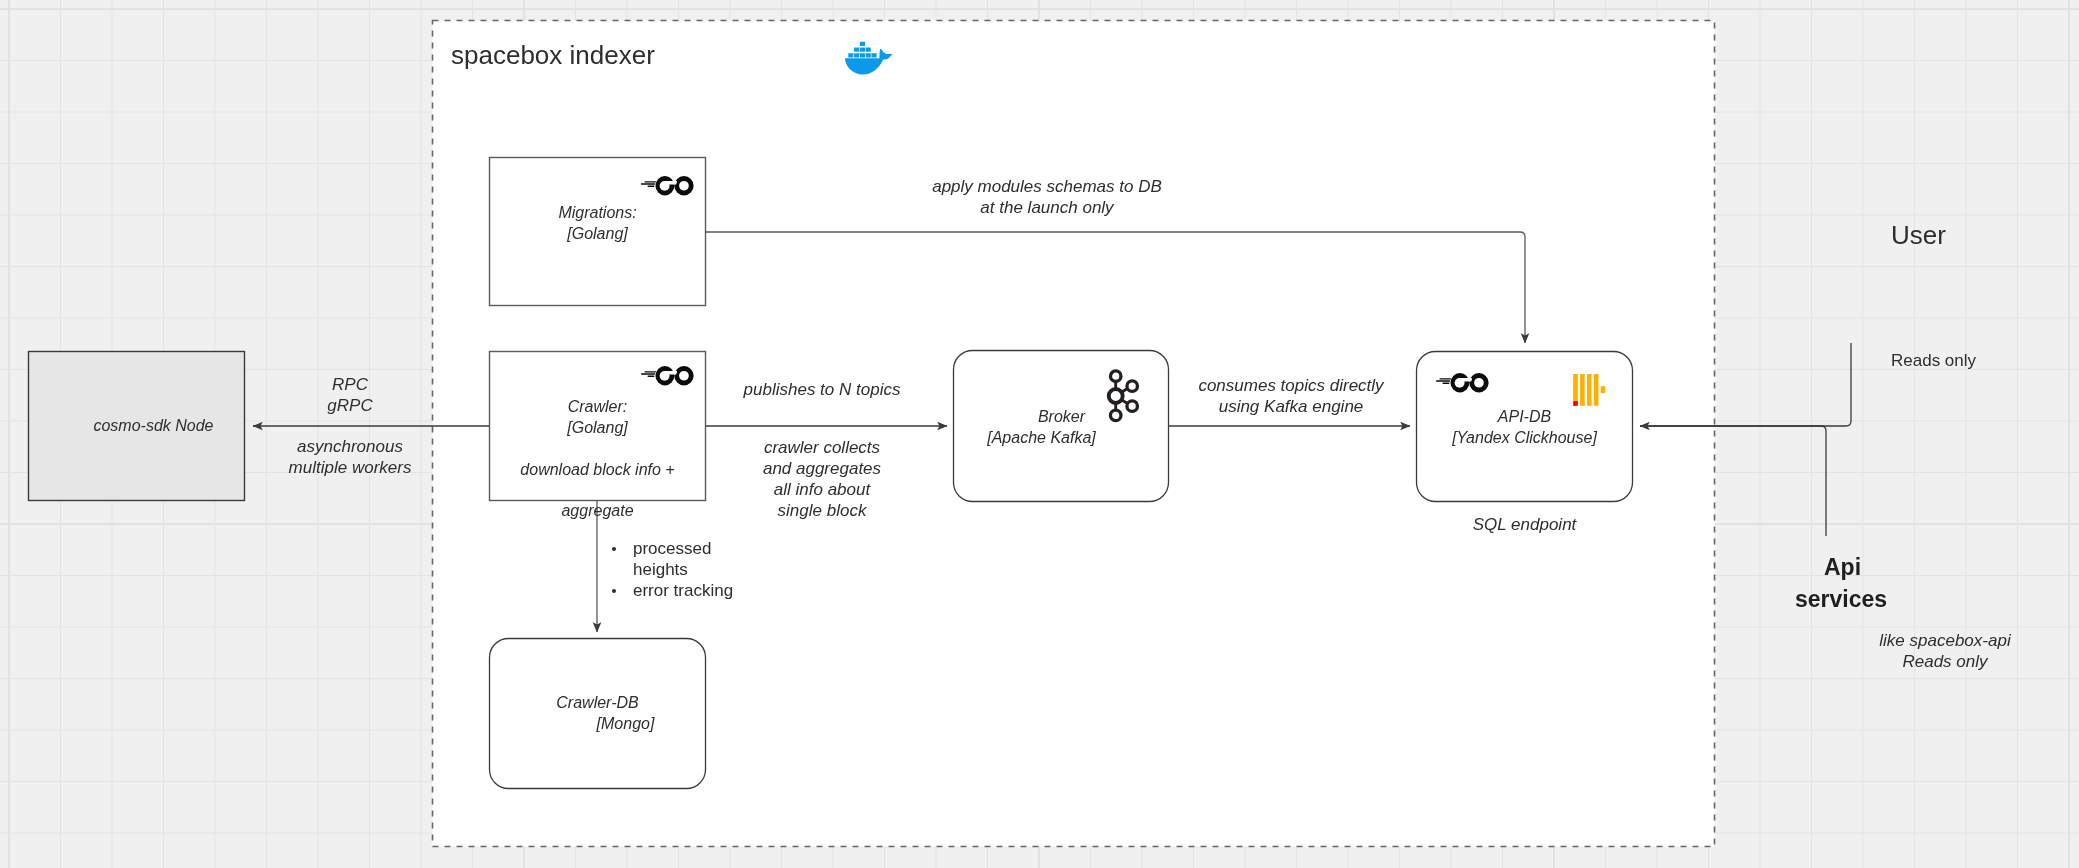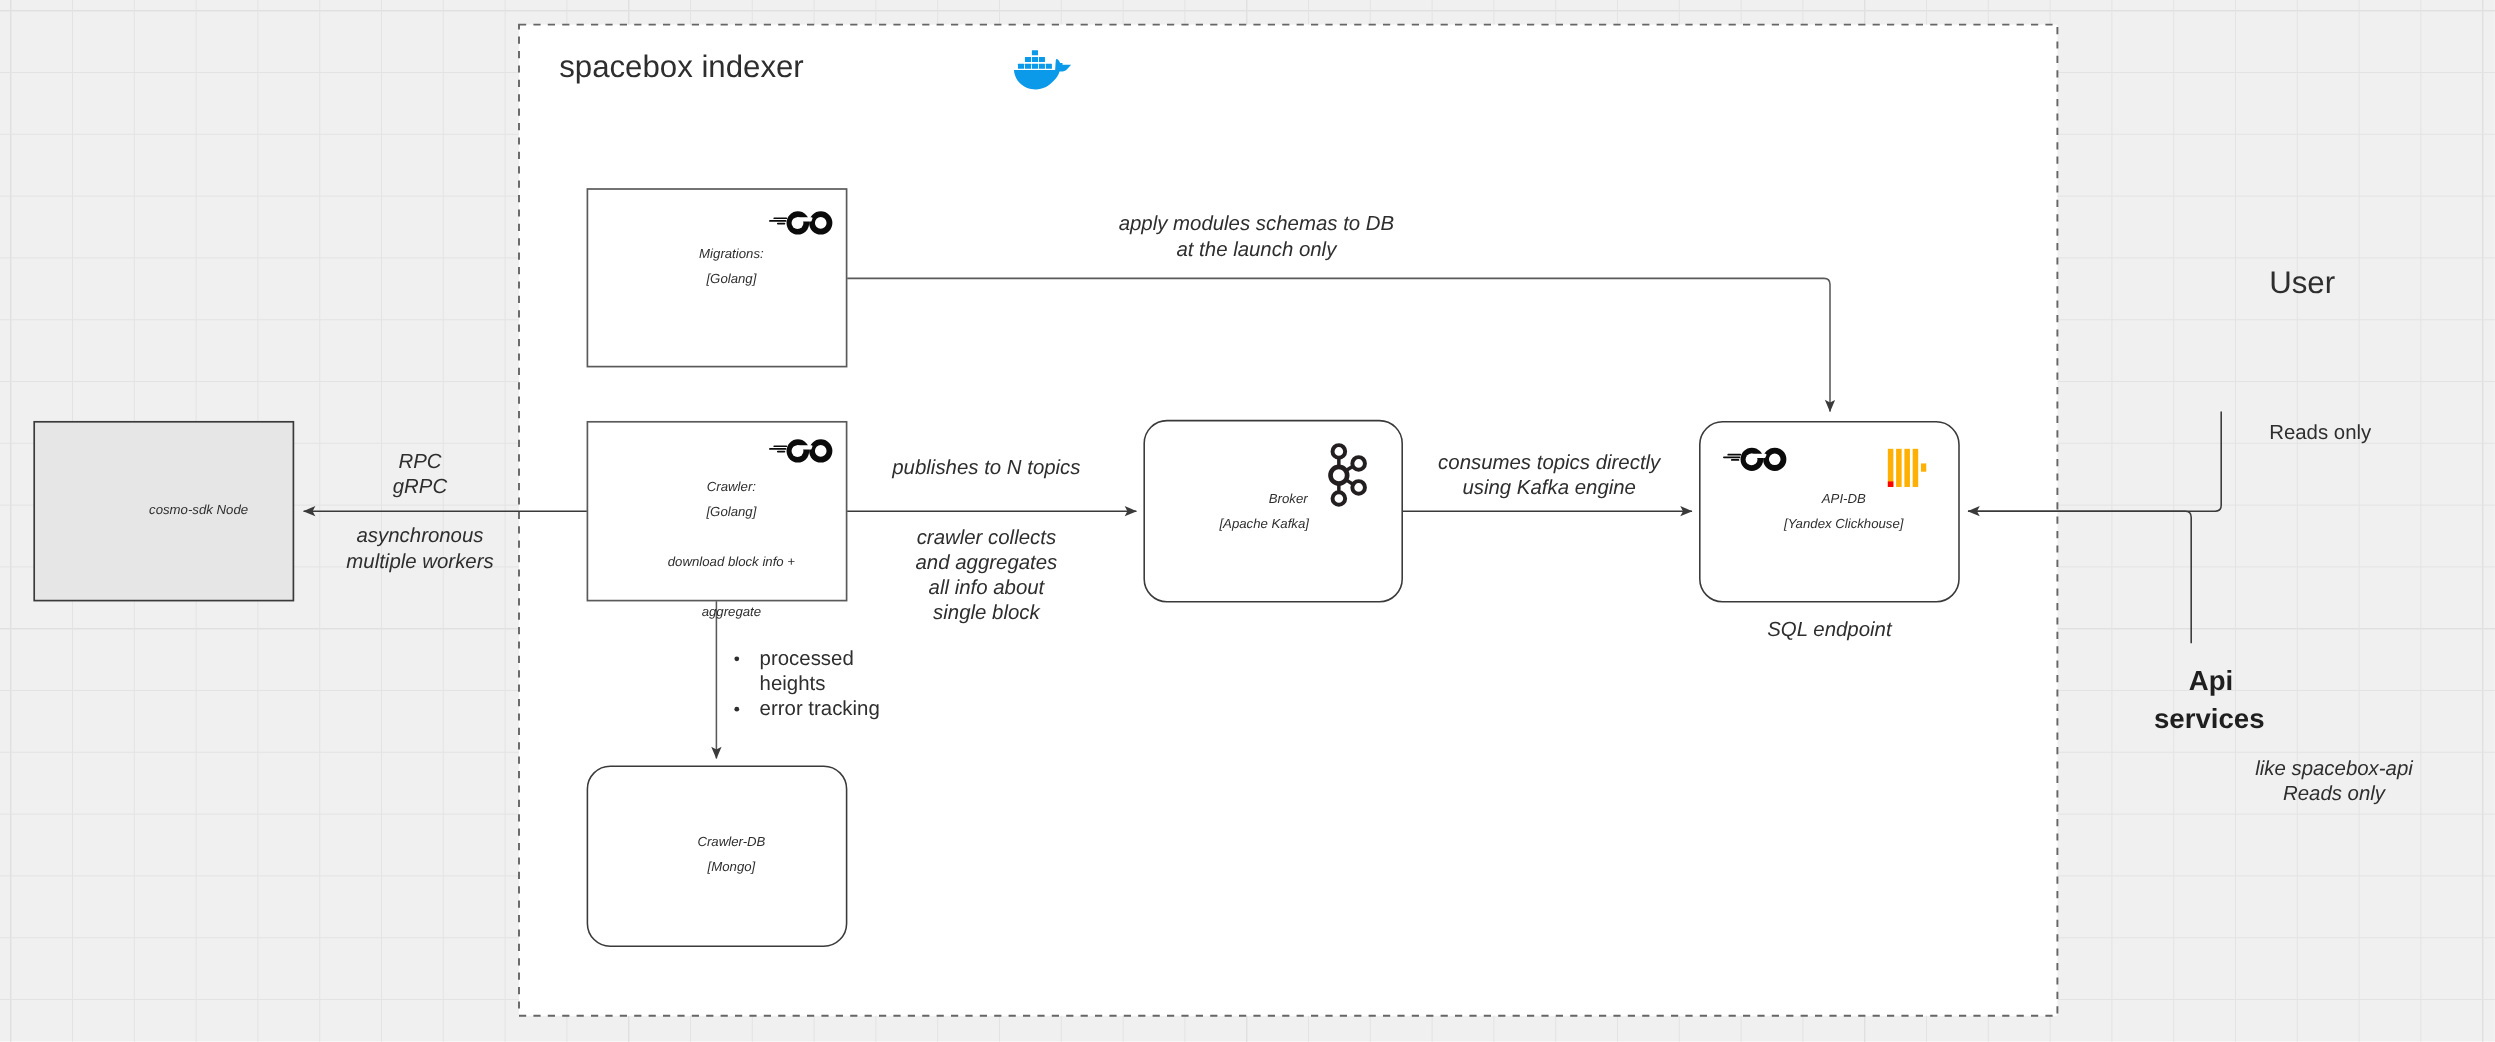--- a/index.html
+++ b/index.html
@@ -13,21 +13,21 @@
           linear-gradient(to right, #e3e3e3 1px, transparent 1px),
           linear-gradient(to bottom, #e3e3e3 1px, transparent 1px),
           linear-gradient(to right, #d0d0d0 1px, transparent 1px),
           linear-gradient(to bottom, #d0d0d0 1px, transparent 1px);
         background-size: 51.5px 51.5px, 51.5px 51.5px, 515px 515px, 515px 515px;
         background-position: 8.5px 8.5px, 8.5px 8.5px, 8.5px 8.5px, 8.5px 8.5px;}
   svg.layer{position:absolute;left:0;top:0;width:2079px;height:868px;overflow:visible;}
   svg.icon{position:absolute;overflow:visible;}
   .lbl{position:absolute;white-space:pre;color:#2e2e2e;font-size:17px;line-height:21px;}
   .lbl.c{text-align:center;font-style:italic;}
-  .lbl.sm{font-size:11px;padding-left:12px;}
+  .lbl.sm{font-size:16px;}
   .lbl.big{font-size:26px;line-height:29px;}
   .lbl.bold{font-weight:bold;font-size:23px;line-height:32px;color:#1f1f1f;}
 </style>
 </head>
 <body>
 
 <div id="canvas">
   <div class="grid"></div>
 
   <svg class="layer" viewBox="0 0 2079 868">
@@ -136,41 +136,41 @@
         </g>
         <g fill="#ffffff">
           <ellipse cx="23.6" cy="9.85" rx="4.95" ry="4.9"></ellipse>
           <path d="M23.0,5.05 L35.2,5.05 A0.9,0.9 0 0 1 36.0,6.3 L35.35,7.9
                    A1.0,1.0 0 0 1 34.4,8.6 L23.0,8.6 Z"></path>
         </g>
       </g>
     </defs>
   </svg>
 
-  <div class="lbl big" style="left:466px;top:41px;">spacebox indexer</div>
+  <div class="lbl big" style="left:451px;top:41px;">spacebox indexer</div>
 
   <div class="lbl sm c" style="left:28px;top:415px;width:251px;">cosmo-sdk Node</div>
 
   <div class="lbl sm c" style="left:489px;top:202px;width:217px;">Migrations:</div>
   <div class="lbl sm c" style="left:489px;top:223px;width:217px;">[Golang]</div>
 
   <div class="lbl sm c" style="left:489px;top:396px;width:217px;">Crawler:</div>
   <div class="lbl sm c" style="left:489px;top:417px;width:217px;">[Golang]</div>
   <div class="lbl sm c" style="left:489px;top:459px;width:217px;">download block info +</div>
   <div class="lbl sm c" style="left:489px;top:500px;width:217px;">aggregate</div>
 
   <div class="lbl sm c" style="left:953px;top:406px;width:217px;">Broker</div>
   <div class="lbl sm c" style="left:953px;top:427px;width:177px;">[Apache Kafka]</div>
 
   <div class="lbl sm c" style="left:1416px;top:406px;width:217px;">API-DB</div>
   <div class="lbl sm c" style="left:1416px;top:427px;width:217px;">[Yandex Clickhouse]</div>
   <div class="lbl c" style="left:1416px;top:514px;width:217px;">SQL endpoint</div>
 
   <div class="lbl sm c" style="left:489px;top:692px;width:217px;">Crawler-DB</div>
-  <div class="lbl sm c" style="left:489px;top:713px;width:217px;">[Mongo]</div>
+  <div class="lbl sm c" style="left:517px;top:713px;width:217px;">[Mongo]</div>
 
   <div class="lbl c" style="left:921px;top:176px;width:252px;">apply modules schemas to DB</div>
   <div class="lbl c" style="left:921px;top:197px;width:252px;">at the launch only</div>
 
   <div class="lbl c" style="left:280px;top:374px;width:140px;">RPC</div>
   <div class="lbl c" style="left:280px;top:395px;width:140px;">gRPC</div>
   <div class="lbl c" style="left:272px;top:436px;width:156px;">asynchronous</div>
   <div class="lbl c" style="left:272px;top:457px;width:156px;">multiple workers</div>
 
   <div class="lbl c" style="left:722px;top:379px;width:200px;">publishes to N topics</div>

